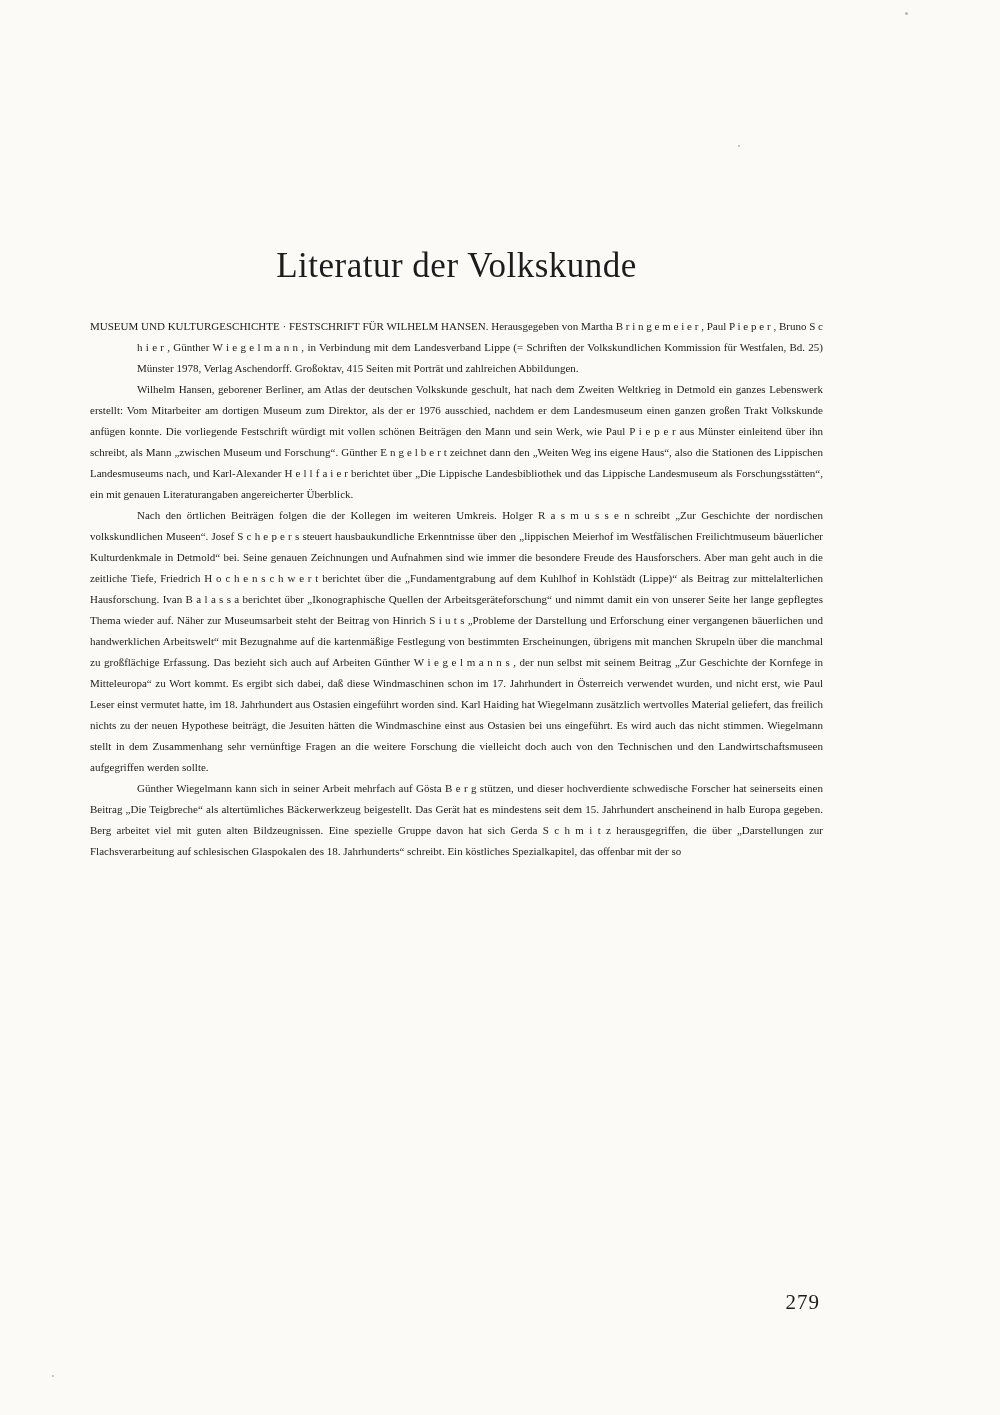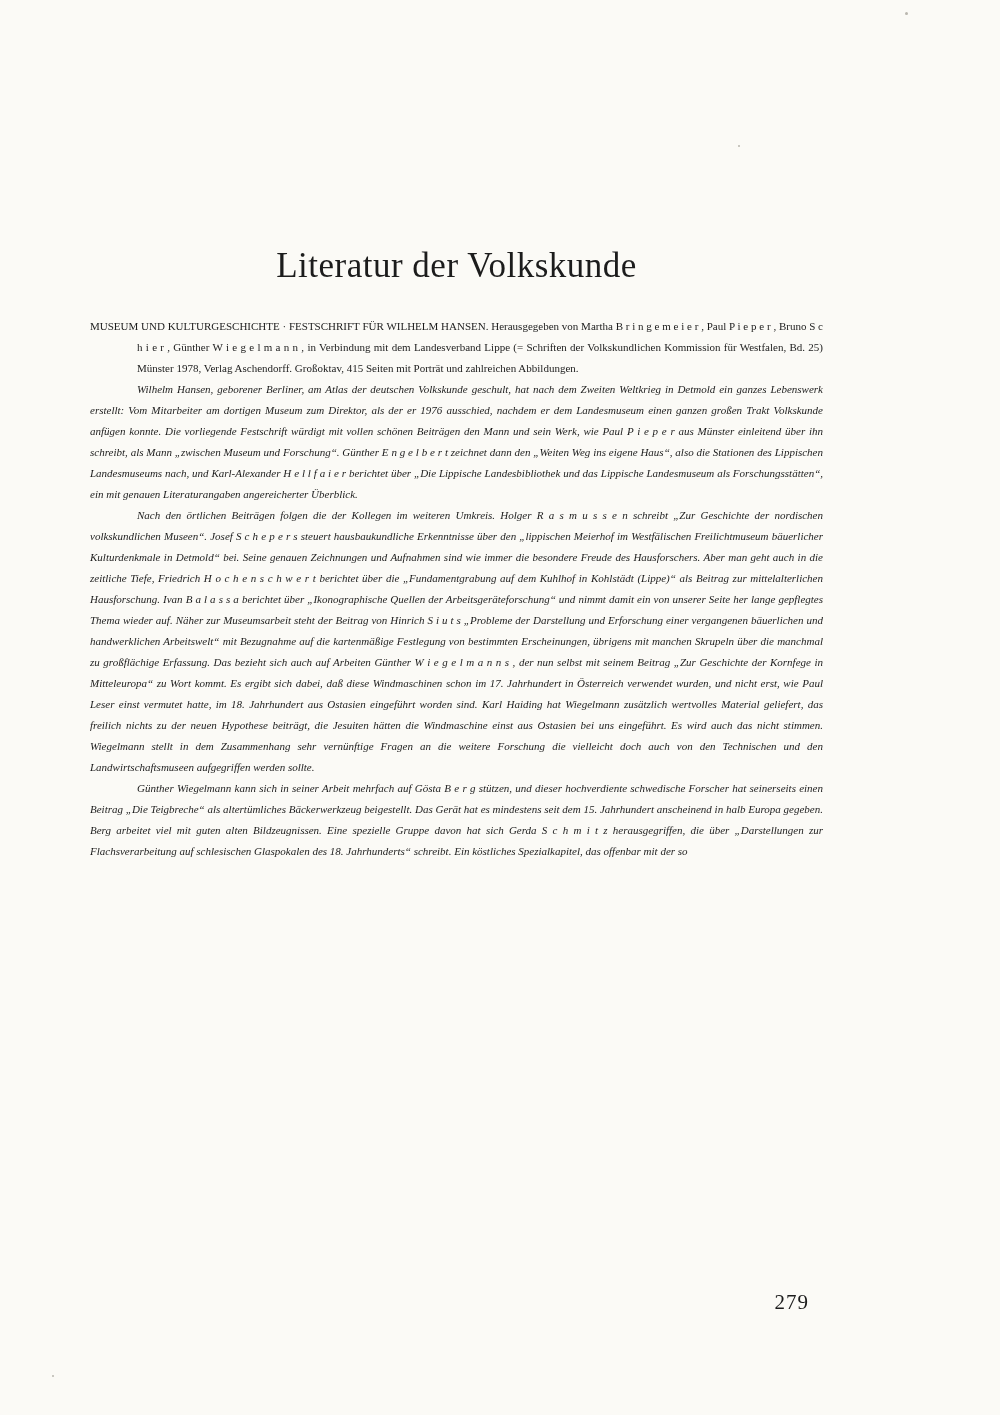--- a/index.html
+++ b/index.html
@@ -40,26 +40,25 @@
   .text-block p {
     margin: 0;
     padding: 0;
   }
   p.bib {
     padding-left: 47px;
     text-indent: -47px;
   }
   p.body-par {
     text-indent: 47px;
-    font-style: italic;
   }
   .page-number {
     position: absolute;
     top: 1290px;
-    right: 191px;
+    right: 180px;
     font-size: 21px;
     letter-spacing: 1px;
   }
   
   .speck {
     position: absolute;
     background: #b9b6ae;
     border-radius: 50%;
   }
   .speck.s1 { width: 3px; height: 3px; top: 12px; right: 92px; }

